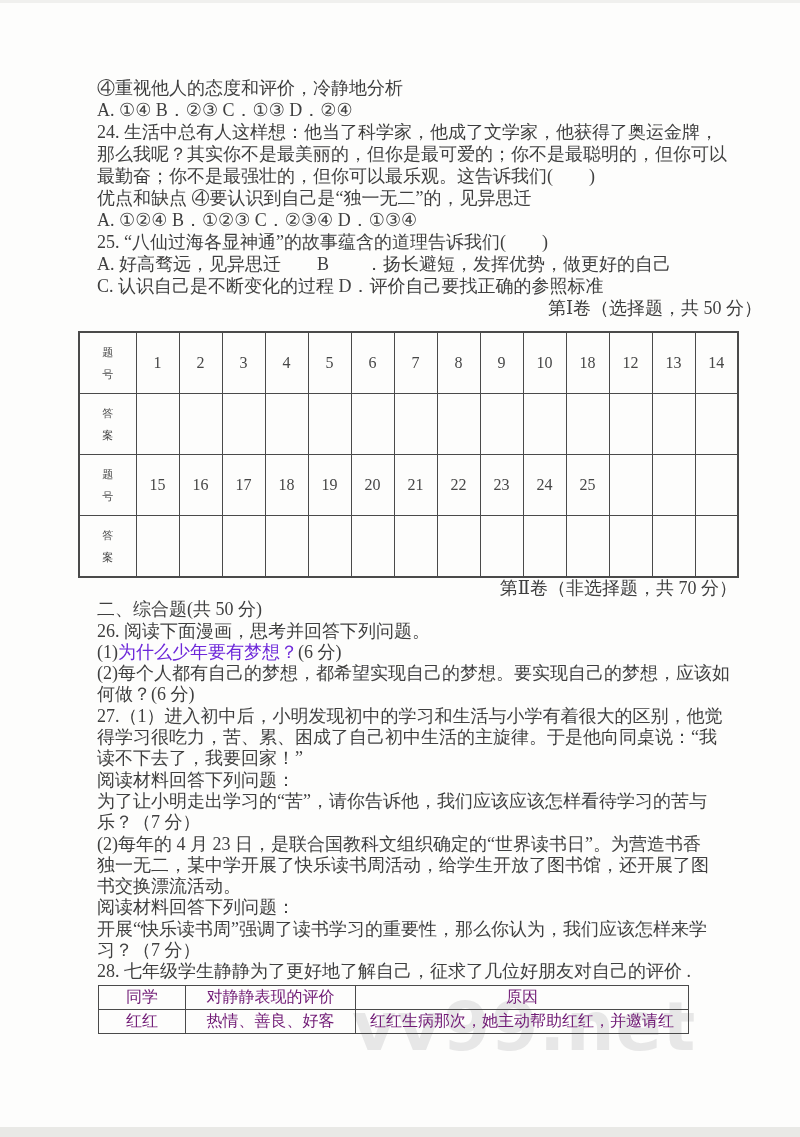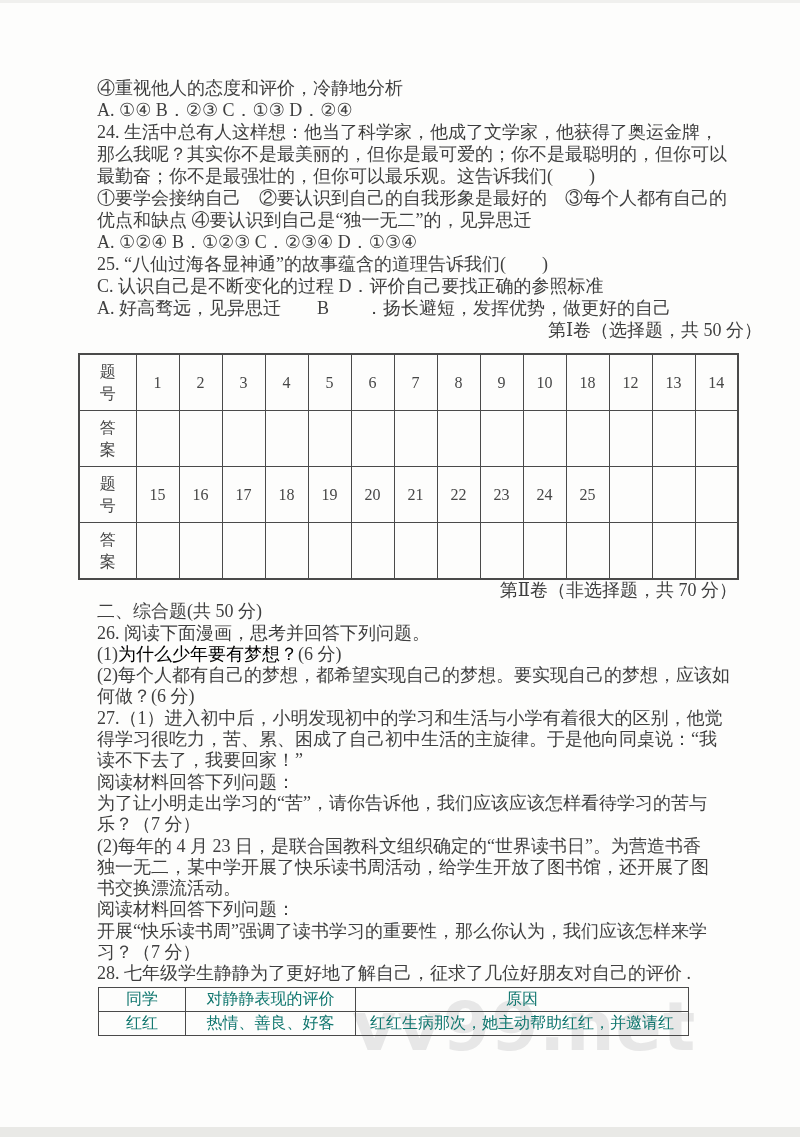--- a/index.html
+++ b/index.html
@@ -13,63 +13,62 @@
   .watermark{
     position:absolute;left:352px;top:982px;z-index:0;
     font-family:"DejaVu Sans",sans-serif;font-weight:bold;
     font-size:68px;letter-spacing:1px;color:#e7e7e7;line-height:1;margin-top:11px;
   }
   .doc{position:absolute;top:77px;left:97px;width:640px;z-index:1;}
   .line{font-size:18px;line-height:22px;white-space:nowrap;}
   .sec2 .line{line-height:21.3px;}
   .center{text-align:right;}
   .shift-r{transform:translateX(25px);}
-  .gray{color:#000000;}
+  .gray{color:#6d28d9;}
 
   table{border-collapse:collapse;table-layout:fixed;}
   td{padding:0;overflow:hidden;}
 
   table.answer-sheet{
     width:659px;margin:12px 0 0 -19px;
     border:2px solid #4a4a4a;
   }
   .answer-sheet td{
     border:1px solid #4a4a4a;text-align:center;vertical-align:middle;
     font-size:16px;color:#474747;height:55px;
   }
-  .vlabel{width:18px;margin:0 auto;word-break:break-all;line-height:22px;font-size:16px;}
+  .vlabel{width:18px;margin:8px auto;word-break:break-all;line-height:22px;font-size:11px;}
 
   table.eval{
     width:590px;margin:2px 0 0 1px;
     border:1px solid #4a4a4a;
   }
   .eval td{
     border:1px solid #4a4a4a;text-align:center;vertical-align:middle;
-    font-size:16px;color:#0f766e;height:23px;white-space:nowrap;
+    font-size:16px;color:#701a75;height:23px;white-space:nowrap;
   }
 </style>
 </head>
 <body>
 
 <div class="edge-top"></div>
 <div class="watermark">vv99.net</div>
 
 <main class="doc">
 
   <div class="line">④重视他人的态度和评价，冷静地分析</div>
   <div class="line">A. ①④ B．②③ C．①③ D．②④</div>
   <div class="line">24. 生活中总有人这样想：他当了科学家，他成了文学家，他获得了奥运金牌，</div>
   <div class="line">那么我呢？其实你不是最美丽的，但你是最可爱的；你不是最聪明的，但你可以</div>
   <div class="line">最勤奋；你不是最强壮的，但你可以最乐观。这告诉我们(　　)</div>
-  <div class="line">①要学会接纳自己　②要认识到自己的自我形象是最好的　③每个人都有自己的</div>
   <div class="line">优点和缺点 ④要认识到自己是“独一无二”的，见异思迁</div>
   <div class="line">A. ①②④ B．①②③ C．②③④ D．①③④</div>
   <div class="line">25. “八仙过海各显神通”的故事蕴含的道理告诉我们(　　)</div>
+  <div class="line">A. 好高骛远，见异思迁　　B　　．扬长避短，发挥优势，做更好的自己</div>
   <div class="line">C. 认识自己是不断变化的过程 D．评价自己要找正确的参照标准</div>
-  <div class="line">A. 好高骛远，见异思迁　　B　　．扬长避短，发挥优势，做更好的自己</div>
   <div class="line center shift-r">第Ⅰ卷（选择题，共 50 分）</div>
 
   <table class="answer-sheet">
     <colgroup>
         <col style="width:57px">
         <col span="14" style="width:43px">
       </colgroup>
     <tbody>
         <tr>
       <td class="lbl">

